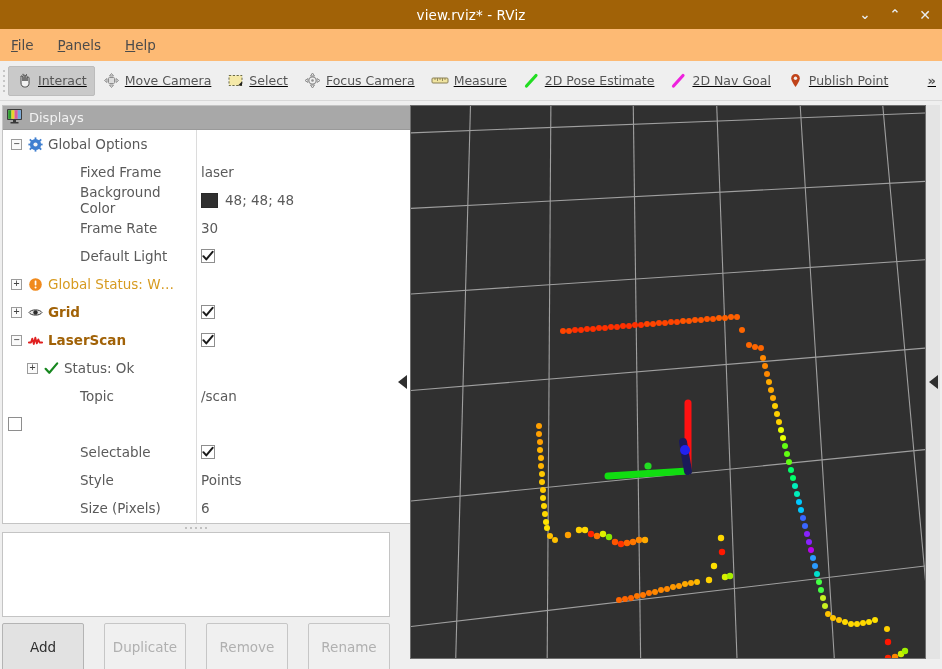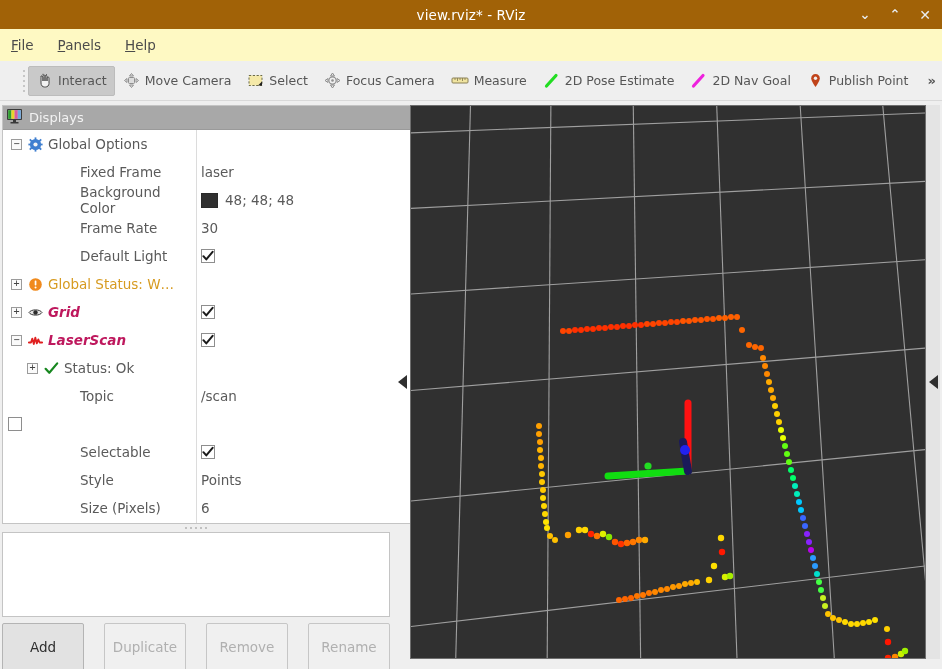--- a/index.html
+++ b/index.html
@@ -18,30 +18,31 @@
   .titlebar .title {
     color: #ffffff; font-size: 13.5px; letter-spacing: .1px;
   }
   .winbtns { position: absolute; right: 10px; top: 0; height: 29px; display: flex; align-items: center; gap: 16px; }
   .winbtn { color: #e9edf1; font-size: 13px; line-height: 1; cursor: pointer; width: 14px; text-align: center; font-weight: bold;}
   .winbtn.close { font-size: 14px; }
 
   
   .menubar {
     position: absolute; left: 0; top: 29px; width: 942px; height: 32px;
-    background: #fef9c3; display: flex; align-items: center; padding-left: 11px; gap: 24px;
+    background: #fdba74; display: flex; align-items: center; padding-left: 11px; gap: 24px;
   }
   .menu-item { font-size: 13.5px; color: #4b4b4b; cursor: pointer; }
   .menu-item .mn { text-decoration: underline; }
 
   
   .toolbar {
     position: absolute; left: 0; top: 61px; width: 942px; height: 40px;
-    background: #efefef; display: flex; align-items: center; padding-left: 20px;
+    background: #efefef; display: flex; align-items: center; padding-left: 0;
     border-bottom: 1px solid #d9d9d9;
+    text-decoration: underline;
   }
   .grip { width: 8px; height: 28px; display:flex; flex-direction:column; justify-content:center; align-items:center; gap:3px; }
   .grip i { width: 2px; height: 2px; background: #b9b9b9; border-radius: 50%; display:block; }
   .tbtn {
     display: flex; align-items: center; gap: 5px; height: 30px;
     padding: 0 7px; font-size: 12.5px; color: #565656; cursor: pointer;
     border: 1px solid transparent; border-radius: 2px; white-space: nowrap;
   }
   .tbtn.active { background: #c9c9c9; border-color: #bcbcbc; }
   .tbtn svg { display: block; }
@@ -71,21 +72,21 @@
                 font-size: 13.5px; color: #5a5a5a; }
   .expander {
     width: 11px; height: 11px; border: 1px solid #9b9b9b; background: #fafafa;
     display: inline-flex; align-items: center; justify-content: center;
     font-size: 10px; line-height: 1; color: #444; margin-right: 5px; cursor: pointer; flex: none;
     font-family: "DejaVu Sans Mono", monospace;
   }
   .expander.blank { border: none; background: none; }
   .ticon { width: 16px; display: inline-flex; justify-content: center; align-items: center; margin-right: 5px; flex: none; }
   .lbl { color: #5a5a5a; }
-  .lbl.blue { color: #be185d; font-weight: bold; font-style: italic; }
+  .lbl.blue { color: #a16207; font-weight: bold; }
   .lbl.warn { color: #d79b20; }
   .chk {
     width: 14px; height: 14px; border: 1px solid #8e8e8e; background: #fff;
     display: inline-flex; align-items: center; justify-content: center; cursor: pointer;
   }
   .chk svg { display: block; }
   .swatch { width: 17px; height: 15px; background: #303030; border: 1px solid #2a2a2a; margin-right: 7px; flex:none; }
 
   
   .ind1 { padding-left: 8px; }

